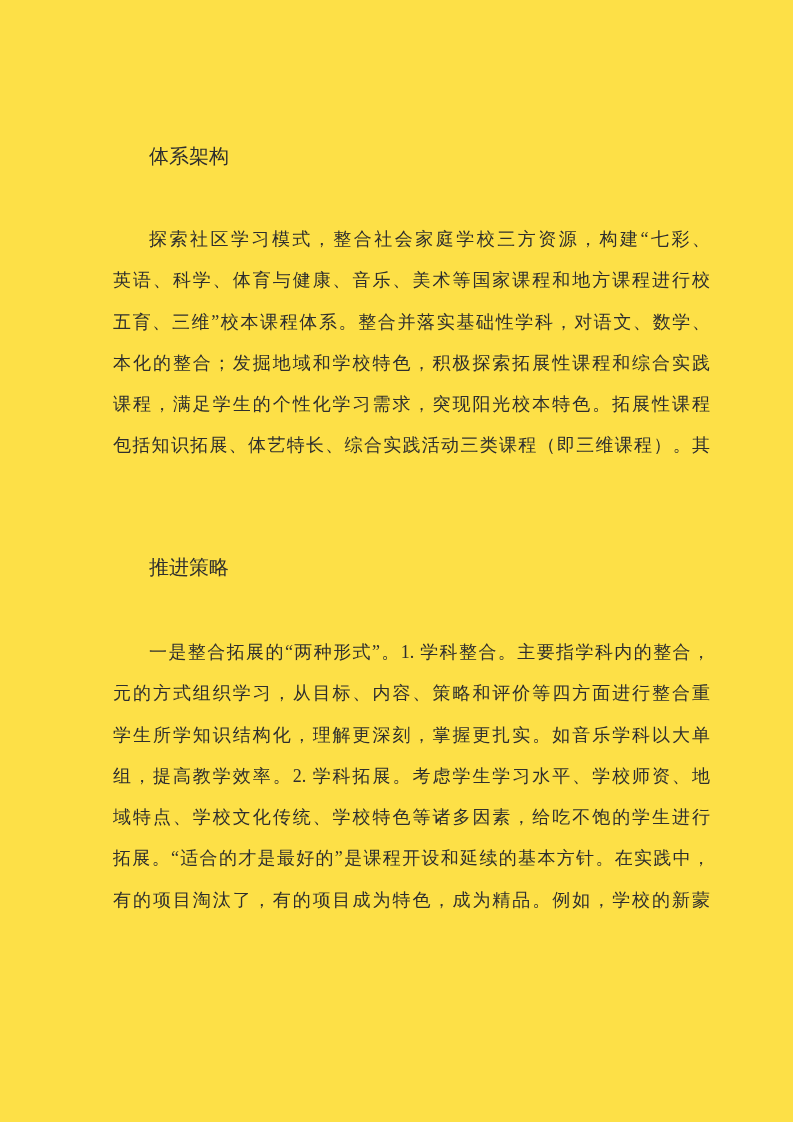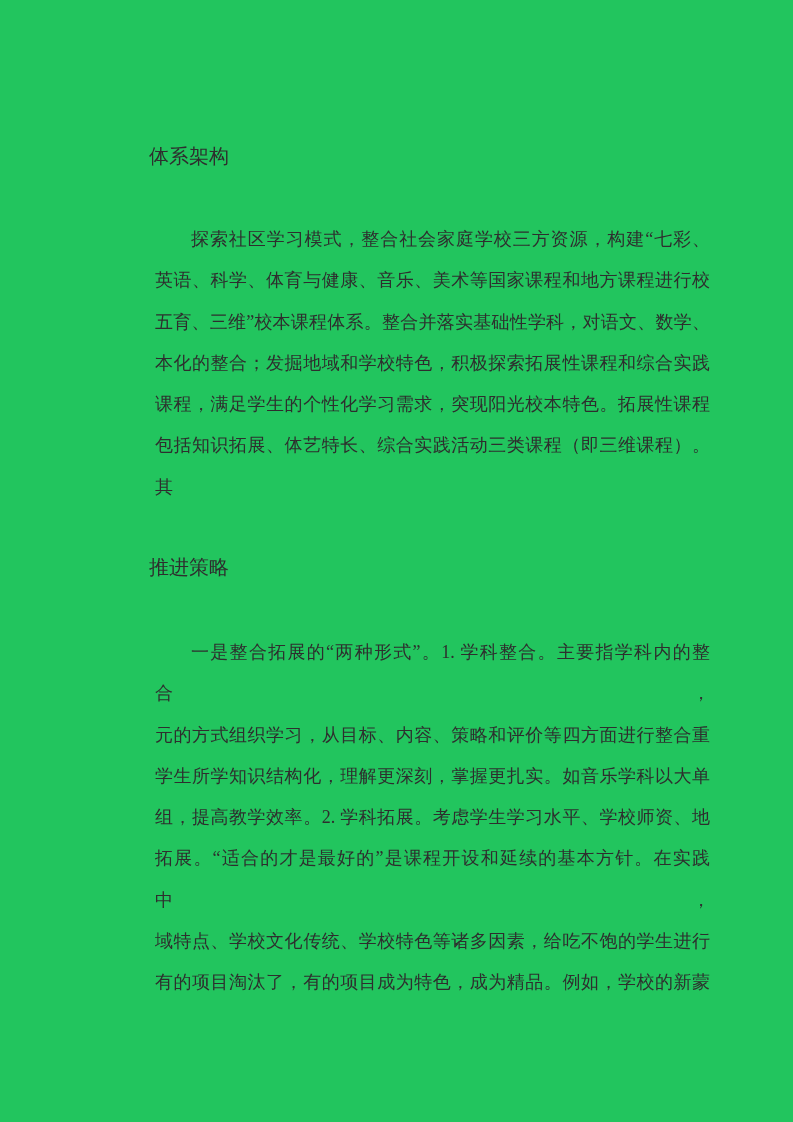--- a/index.html
+++ b/index.html
@@ -4,21 +4,21 @@
 <style>
   html, body {
     margin: 0;
     padding: 0;
     background: #ffffff;
   }
   .page {
     position: relative;
     width: 793px;
     height: 1122px;
-    background: #22c55e;
+    background: #fde047;
     overflow: hidden;
     font-family: "Liberation Serif", serif;
     color: #2e2e2e;
   }
   .sec-heading {
     position: absolute;
     left: 113px;
     width: 597px;
     padding-left: 36px;
     box-sizing: border-box;
@@ -35,21 +35,20 @@
     width: 597px;
     font-size: 18px;
     line-height: 41.3px;
   }
   .para-1 { top: 219px; }
   .para-2 { top: 632px; }
   .line {
     text-align: justify;
     text-align-last: justify;
     overflow: hidden;
-    margin-left: 42px;
   }
   .line.first {
     text-indent: 36px;
   }
 </style>
 </head>
 <body>
 
 <div class="page">
 
@@ -64,18 +63,18 @@
       <div class="line">包括知识拓展、体艺特长、综合实践活动三类课程（即三维课程）。其</div>
     </div>
 
   <div class="sec-heading heading-2">推进策略</div>
 
   <div class="para para-2">
       <div class="line first">一是整合拓展的“两种形式”。1. 学科整合。主要指学科内的整合，</div>
       <div class="line">元的方式组织学习，从目标、内容、策略和评价等四方面进行整合重</div>
       <div class="line">学生所学知识结构化，理解更深刻，掌握更扎实。如音乐学科以大单</div>
       <div class="line">组，提高教学效率。2. 学科拓展。考虑学生学习水平、学校师资、地</div>
+      <div class="line">域特点、学校文化传统、学校特色等诸多因素，给吃不饱的学生进行</div>
       <div class="line">拓展。“适合的才是最好的”是课程开设和延续的基本方针。在实践中，</div>
-      <div class="line">域特点、学校文化传统、学校特色等诸多因素，给吃不饱的学生进行</div>
       <div class="line">有的项目淘汰了，有的项目成为特色，成为精品。例如，学校的新蒙</div>
     </div>
 
 </div>
 
 </body></html>

